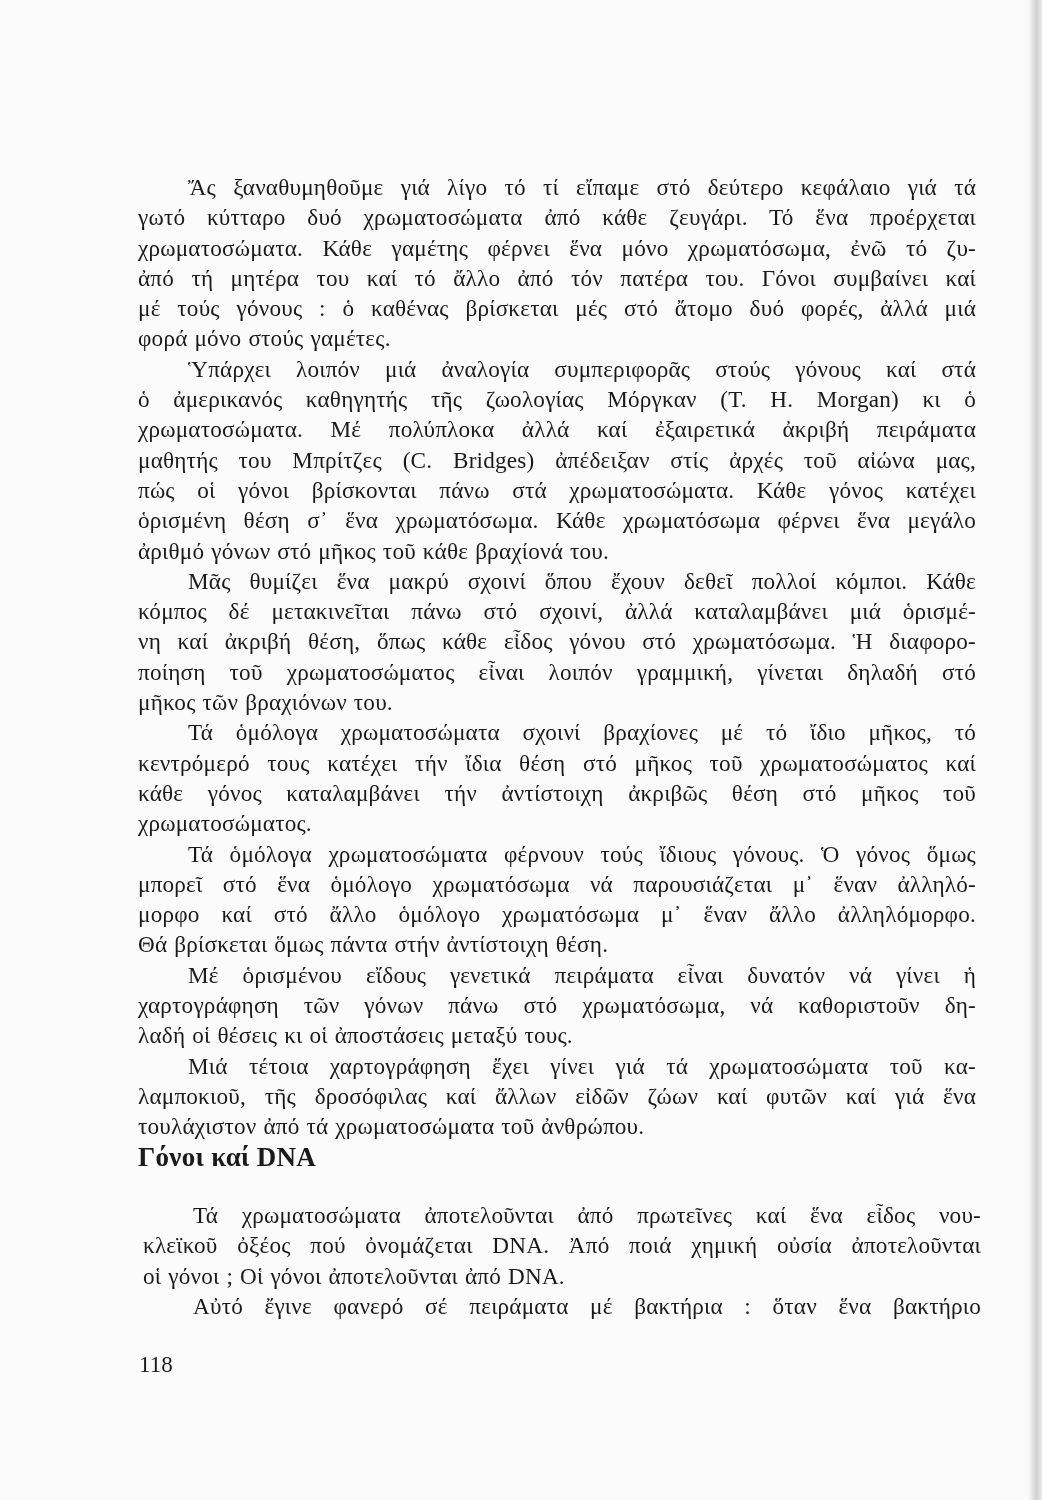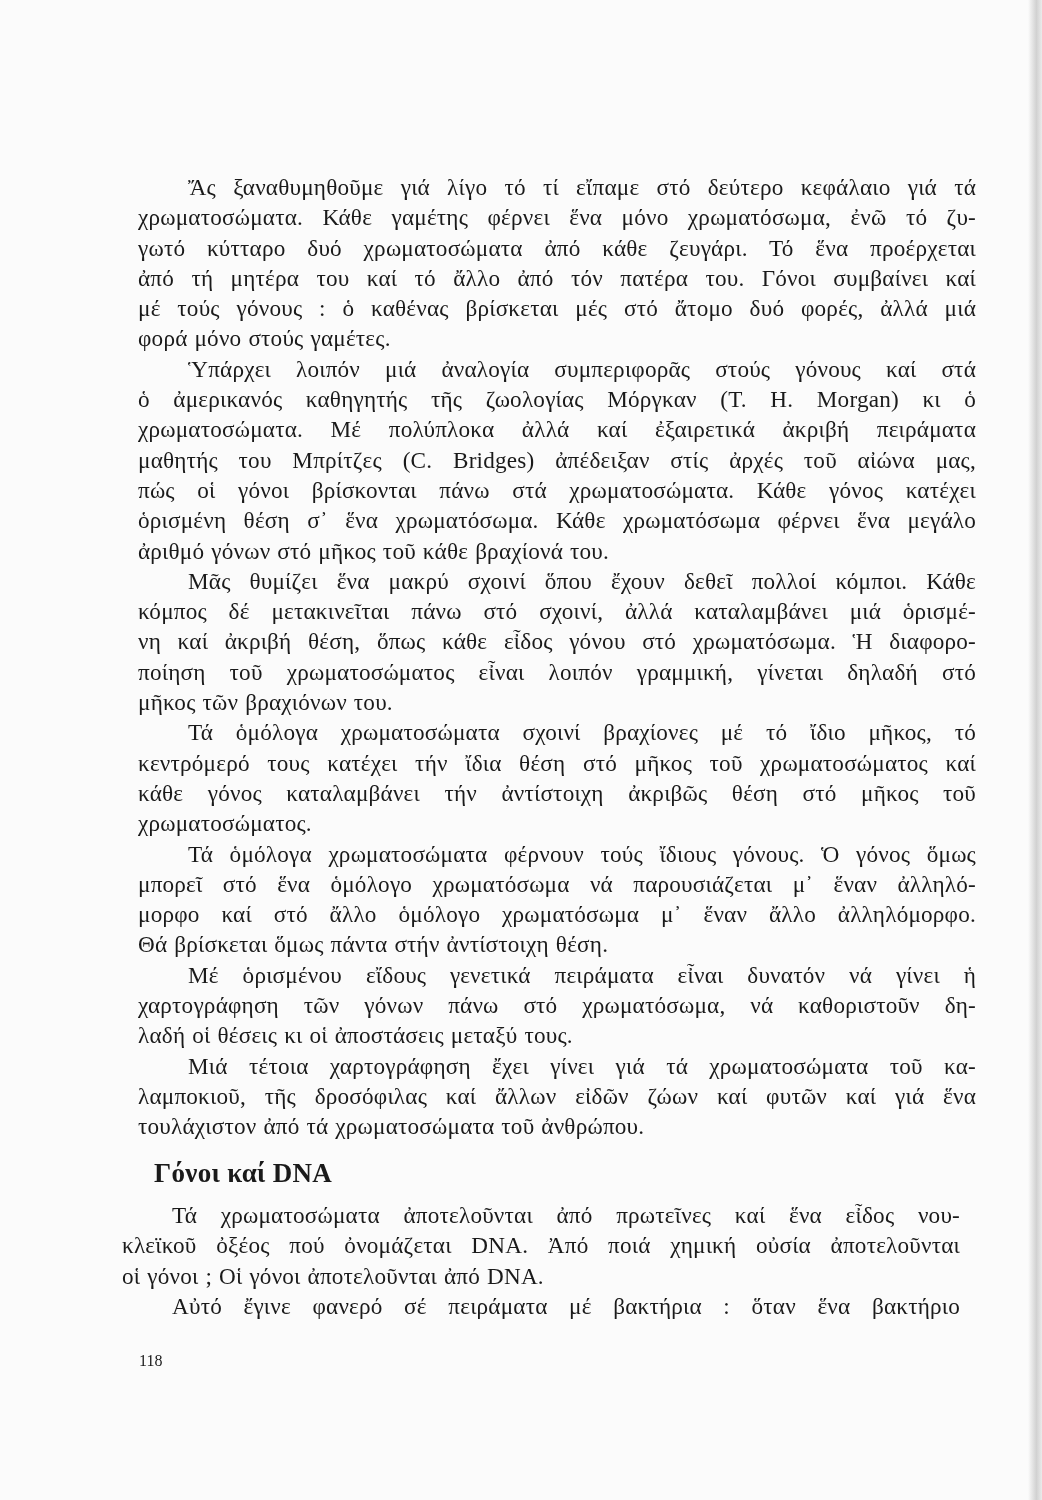--- a/index.html
+++ b/index.html
@@ -54,52 +54,52 @@
     .para {
       text-indent: 0;
     }
     .bold {
       font-weight: normal;
     }
     .section-heading {
       position: absolute;
       left: 138px;
       top: 1142px;
-      margin: 16px;
+      margin: 0;
       font-size: 27px;
       font-weight: bold;
       font-family: "Liberation Serif", "DejaVu Serif", serif;
       letter-spacing: 0.3px;
       text-align: right;
     }
     .section-body {
       position: absolute;
-      left: 122px;
+      left: 143px;
       top: 1200px;
       width: 838px;
     }
     .page-number {
       position: absolute;
       left: 139px;
       top: 1352px;
-      font-size: 16px;
+      font-size: 23px;
       margin: 0;
     }
   </style>
 </head>
 <body>
 
 <div class="gutter-shadow"></div>
 
 <div class="page">
 
   <p class="para">
     <span class="line first">Ἄς ξαναθυμηθοῦμε γιά λίγο τό τί εἴπαμε στό δεύτερο κεφάλαιο γιά τά</span>
+    <span class="line">γωτό κύτταρο δυό χρωματοσώματα ἀπό κάθε ζευγάρι. Τό ἕνα προέρχεται</span>
     <span class="line">χρωματοσώματα. Κάθε γαμέτης φέρνει ἕνα μόνο χρωματόσωμα, ἐνῶ τό ζυ-</span>
-    <span class="line">γωτό κύτταρο δυό χρωματοσώματα ἀπό κάθε ζευγάρι. Τό ἕνα προέρχεται</span>
     <span class="line">ἀπό τή μητέρα του καί τό ἄλλο ἀπό τόν πατέρα του. Γόνοι συμβαίνει καί</span>
     <span class="line">μέ τούς γόνους : ὁ καθένας βρίσκεται μές στό ἄτομο δυό φορές, ἀλλά μιά</span>
     <span class="line last">φορά μόνο στούς γαμέτες.</span>
   </p>
 
   <p class="para">
     <span class="line first">Ὑπάρχει λοιπόν μιά ἀναλογία συμπεριφορᾶς στούς γόνους καί στά</span>
     <span class="line">ὁ ἀμερικανός καθηγητής τῆς ζωολογίας Μόργκαν (T. H. Morgan) κι ὁ</span>
     <span class="line">χρωματοσώματα. Μέ πολύπλοκα ἀλλά καί ἐξαιρετικά ἀκριβή πειράματα</span>
     <span class="line">μαθητής του Μπρίτζες (C. Bridges) ἀπέδειξαν στίς ἀρχές τοῦ αἰώνα μας,</span>

